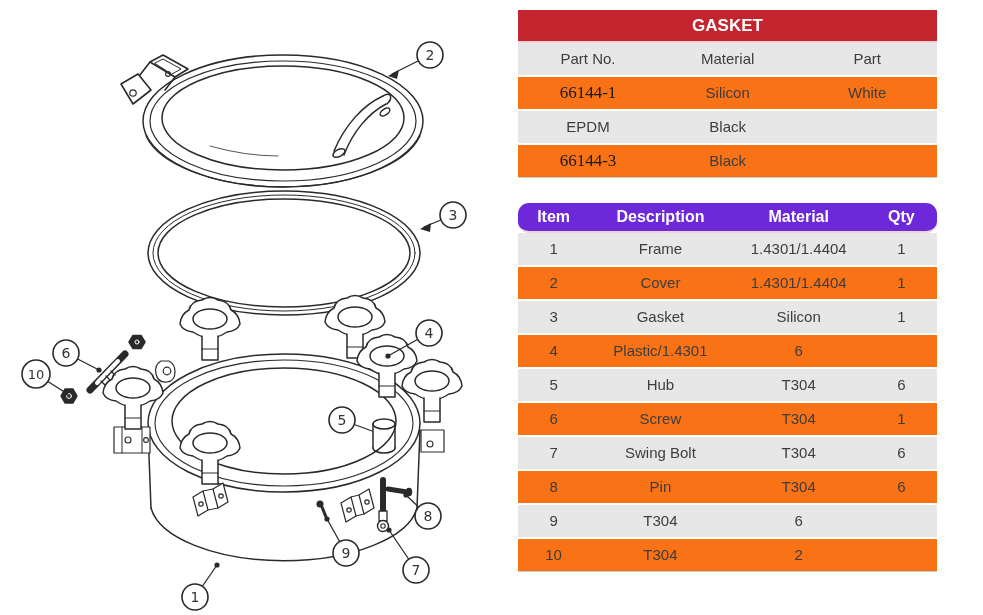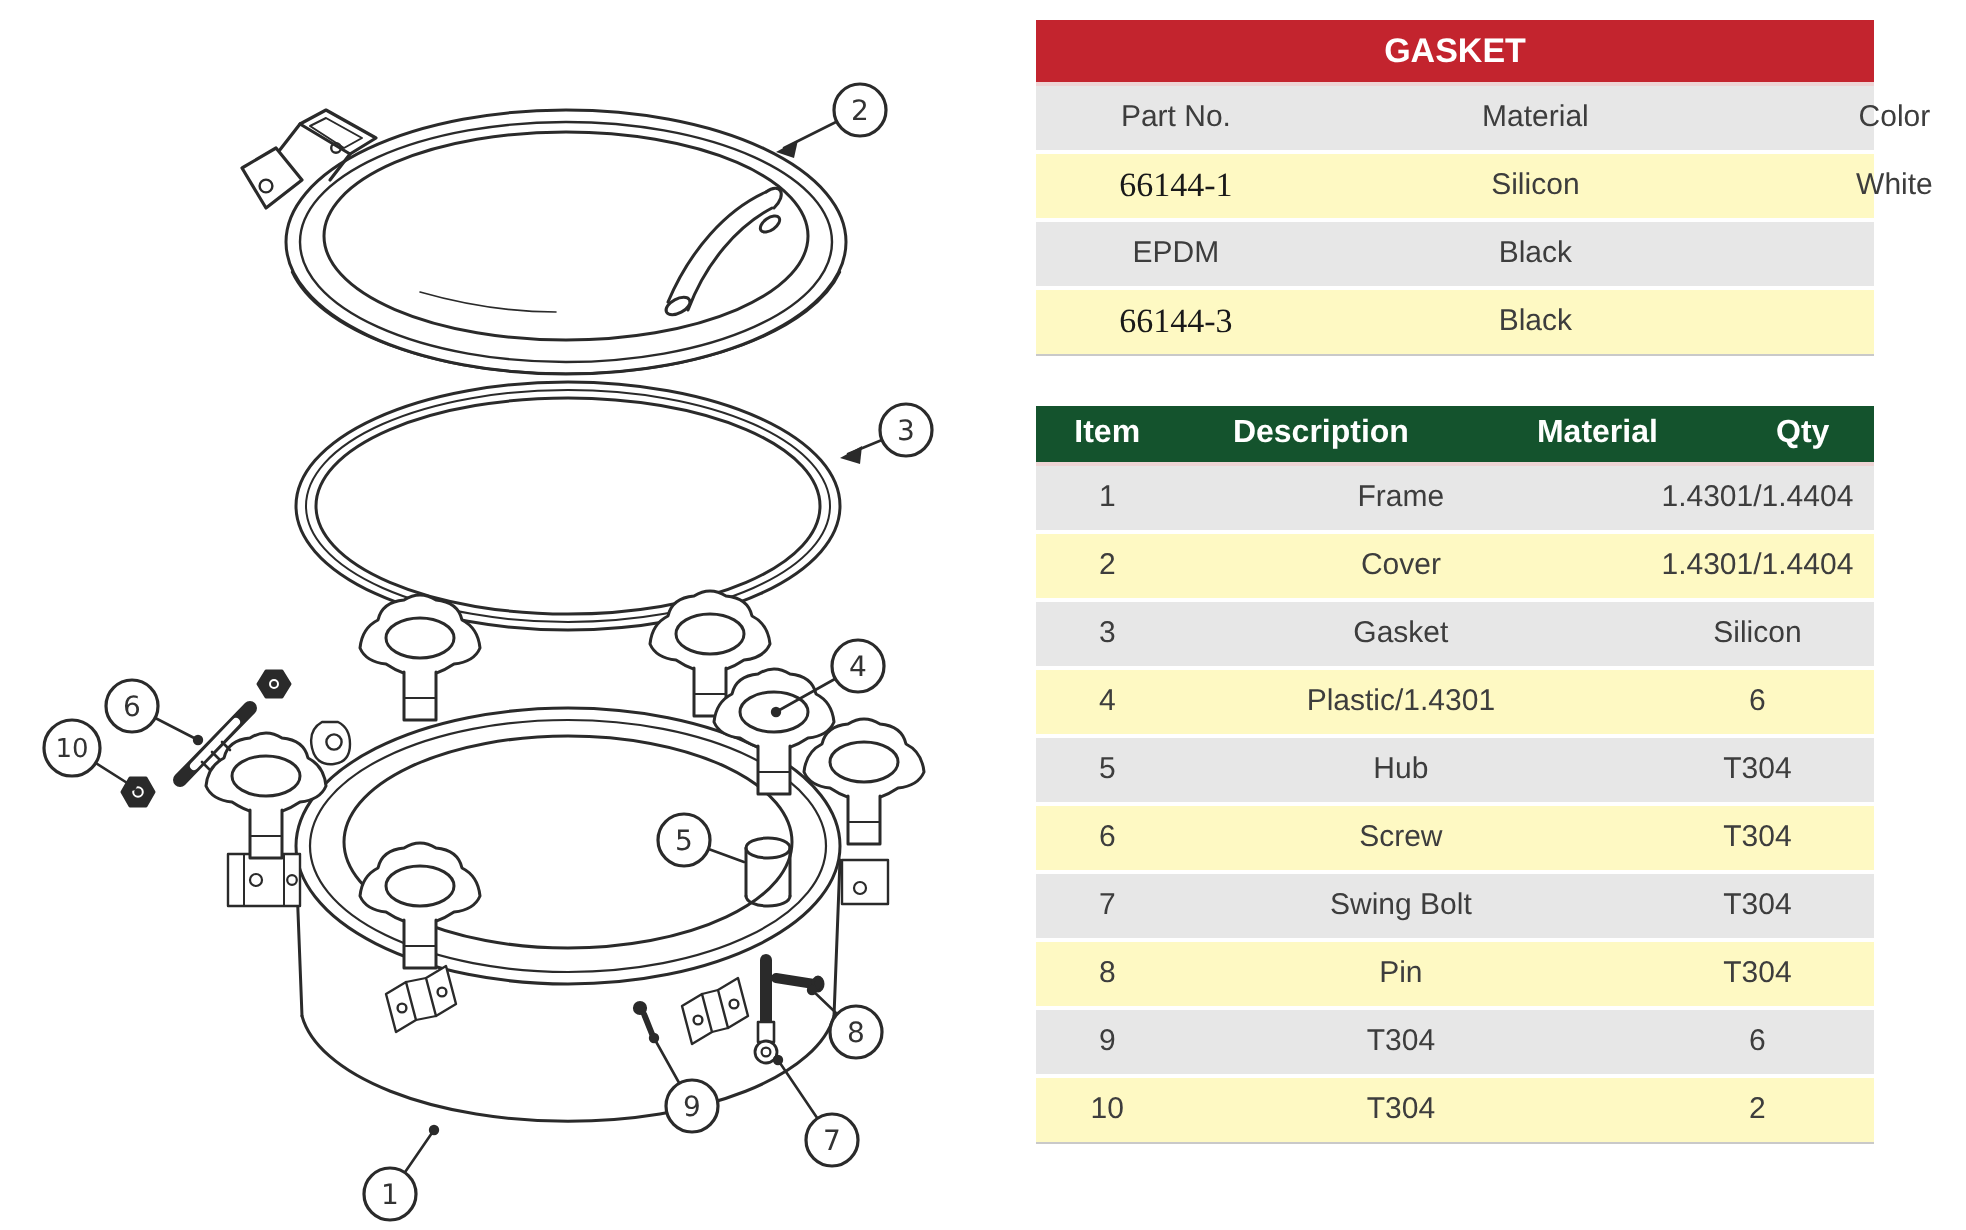--- a/index.html
+++ b/index.html
@@ -6,26 +6,26 @@
   body{width:983px;height:615px;font-family:"Liberation Sans","DejaVu Sans",sans-serif;}
   .stage{position:relative;width:983px;height:615px;overflow:hidden;background:#fff;}
   .diagram{position:absolute;left:0;top:0;width:550px;height:615px;}
   .tbl{position:absolute;left:518px;width:419px;}
   .t1{top:10px;}
   .t2{top:203px;}
   .red-title{background:#c3242e;color:#fff;font-weight:bold;text-align:center;
     height:31px;line-height:31px;font-size:17px;border-bottom:2px solid #eed4d5;}
   .grid3{display:grid;grid-template-columns:33.4% 33.3% 33.3%;}
   .grid4{display:grid;grid-template-columns:17% 34% 32% 17%;}
-  .hdr4{background:#14532d;border-bottom:2px solid #eed4d5;}
+  .hdr4{background:#6d28d9;border-bottom:2px solid #eed4d5;border-radius:11px;}
   .hdr4 .cell{color:#fff;font-weight:bold;font-size:16px;height:28px;line-height:28px;}
-  .row{border-bottom:2px solid #fff;gap:40px;}
+  .row{border-bottom:2px solid #fff;}
   .row .cell{height:32px;line-height:32px;}
   .row.gray{background:#e7e7e7;}
-  .row.white{background:#fef9c3;}
+  .row.white{background:#f97316;}
   .row.last{border-bottom:1px solid #c9c9c9;}
   .cell{text-align:center;font-size:15px;color:#3d3d3d;white-space:nowrap;overflow:hidden;}
   .partno{font-family:"Liberation Serif","DejaVu Serif",serif;font-size:17px;color:#191919;}
   svg text{font-family:"DejaVu Sans","Liberation Sans",sans-serif;}
 </style>
 </head>
 <body>
 
 <div class="stage">
 
@@ -222,21 +222,21 @@
         <text x="36" y="374" dy="0.35em" text-anchor="middle" font-size="13" fill="#333" stroke="none">10</text>
       </g>
     </g>
   </svg>
 
   <div class="tbl t1">
     <div class="red-title">GASKET</div>
     <div class="grid3 row gray">
       <div class="cell">Part No.</div>
       <div class="cell">Material</div>
-      <div class="cell">Color</div>
+      <div class="cell">Part</div>
     </div>
     <div class="grid3 row white">
       <div class="cell partno">66144-1</div>
       <div class="cell">Silicon</div>
       <div class="cell">White</div>
     </div>
     <div class="grid3 row gray">
       <div class="cell">EPDM</div>
       <div class="cell">Black</div>
     </div>

